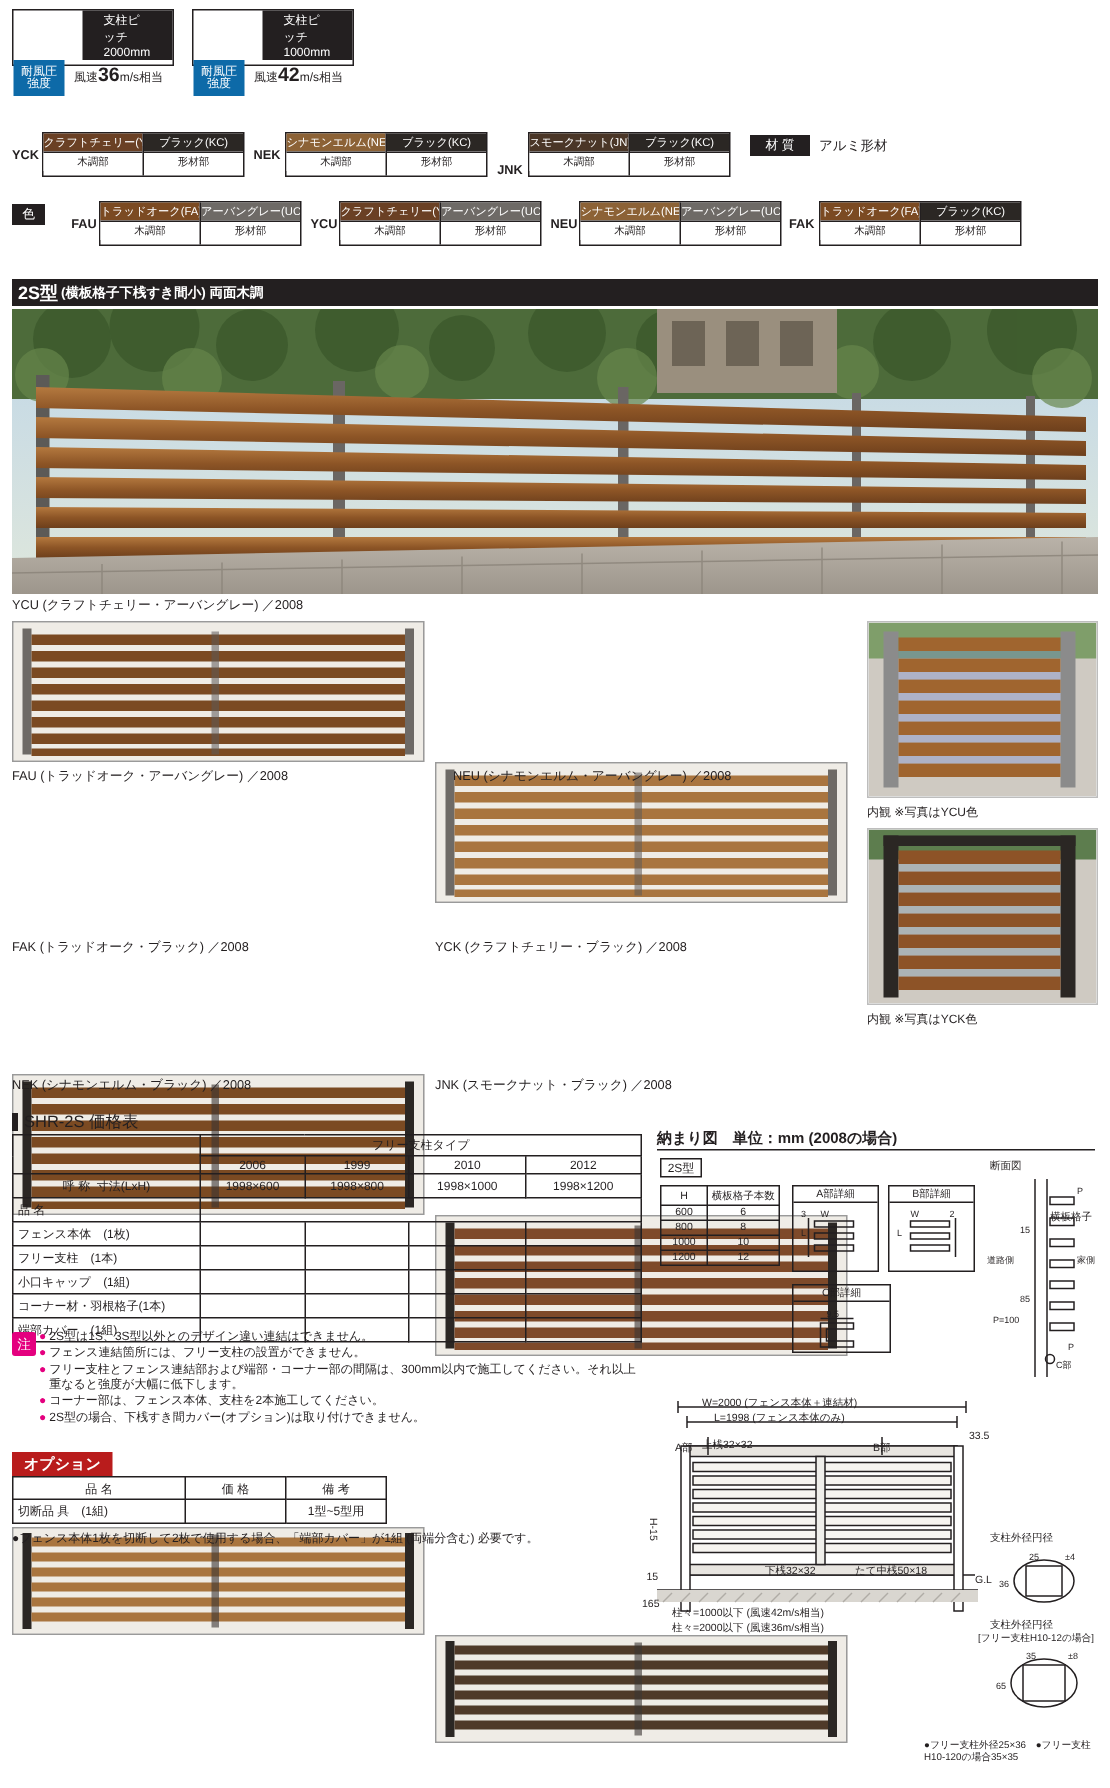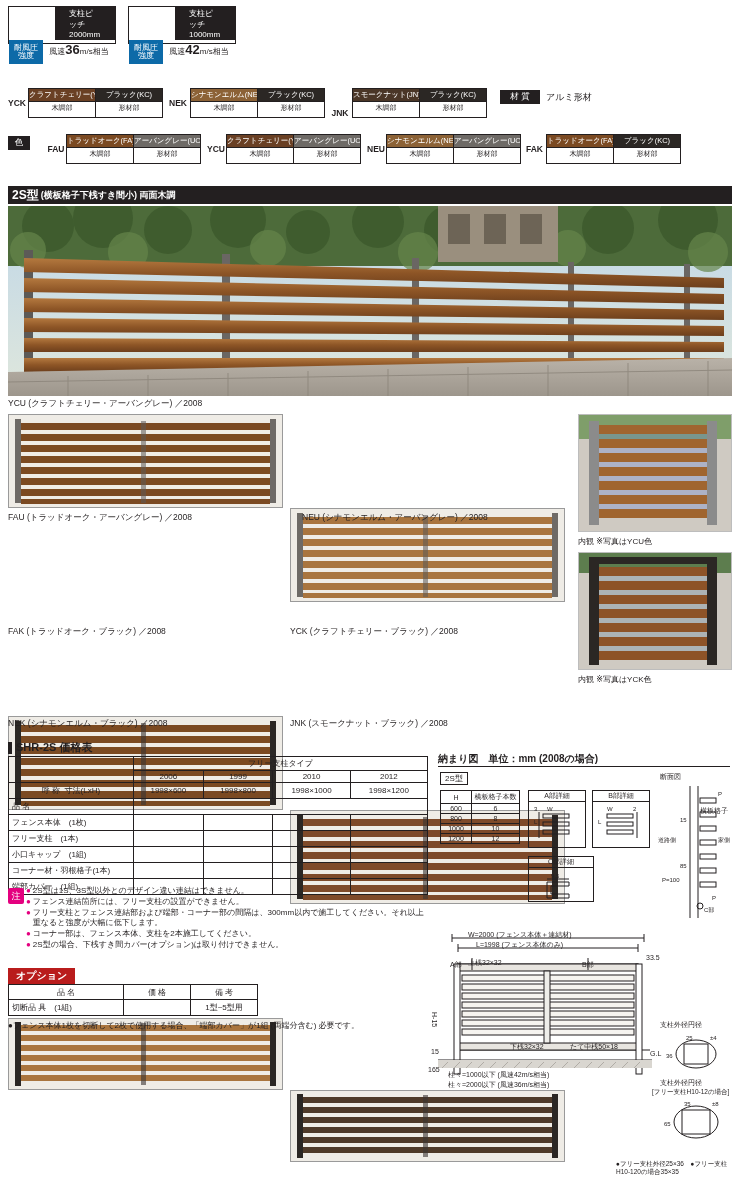--- a/index.html
+++ b/index.html
@@ -457,21 +457,21 @@
         <rect x="20" y="79" width="108" height="5"></rect>
           <rect x="20" y="93" width="108" height="5"></rect>
       </g>
     </svg>
   </div>
   <div class="abs cap" style="left:578px;top:674px;width:154px;font-size:8px;">内観 ※写真はYCK色</div>
 
   <div class="abs" style="left:8px;top:742px;width:16px;height:12px;">
     <div style="width:4px;height:12px;background:#231f20;"></div>
   </div>
-  <div class="abs" style="left:16px;top:740px;font-size:11px;font-weight:bold;">SHR-2S 価格表</div>
+  <div class="abs" style="left:16px;top:740px;font-size:11px;font-weight:normal;">SHR-2S 価格表</div>
 
   <div class="abs" style="left:8px;top:756px;width:420px;">
     <table class="t" style="width:420px;">
       <tbody>
           <tr>
         <td rowspan="2" style="width:120px;height:12px;"></td>
         <td colspan="4">フリー支柱タイプ</td>
       </tr>
       <tr>
         <td>2006</td>

